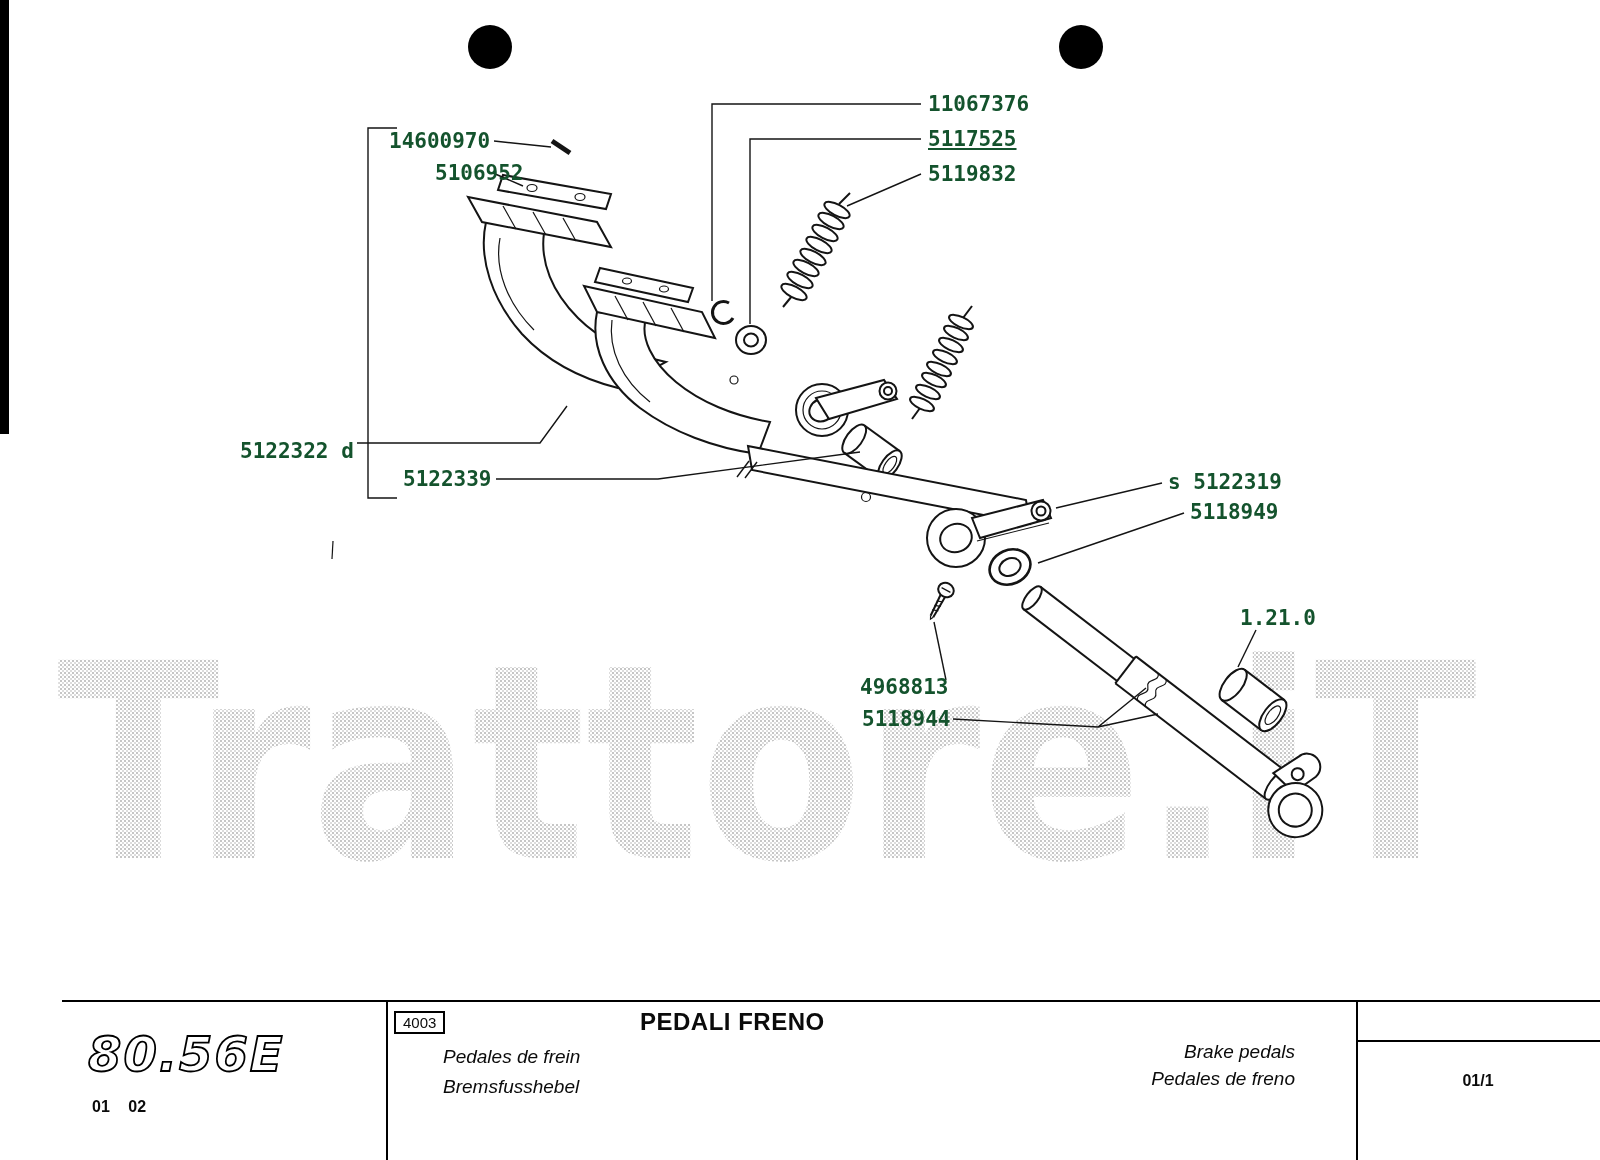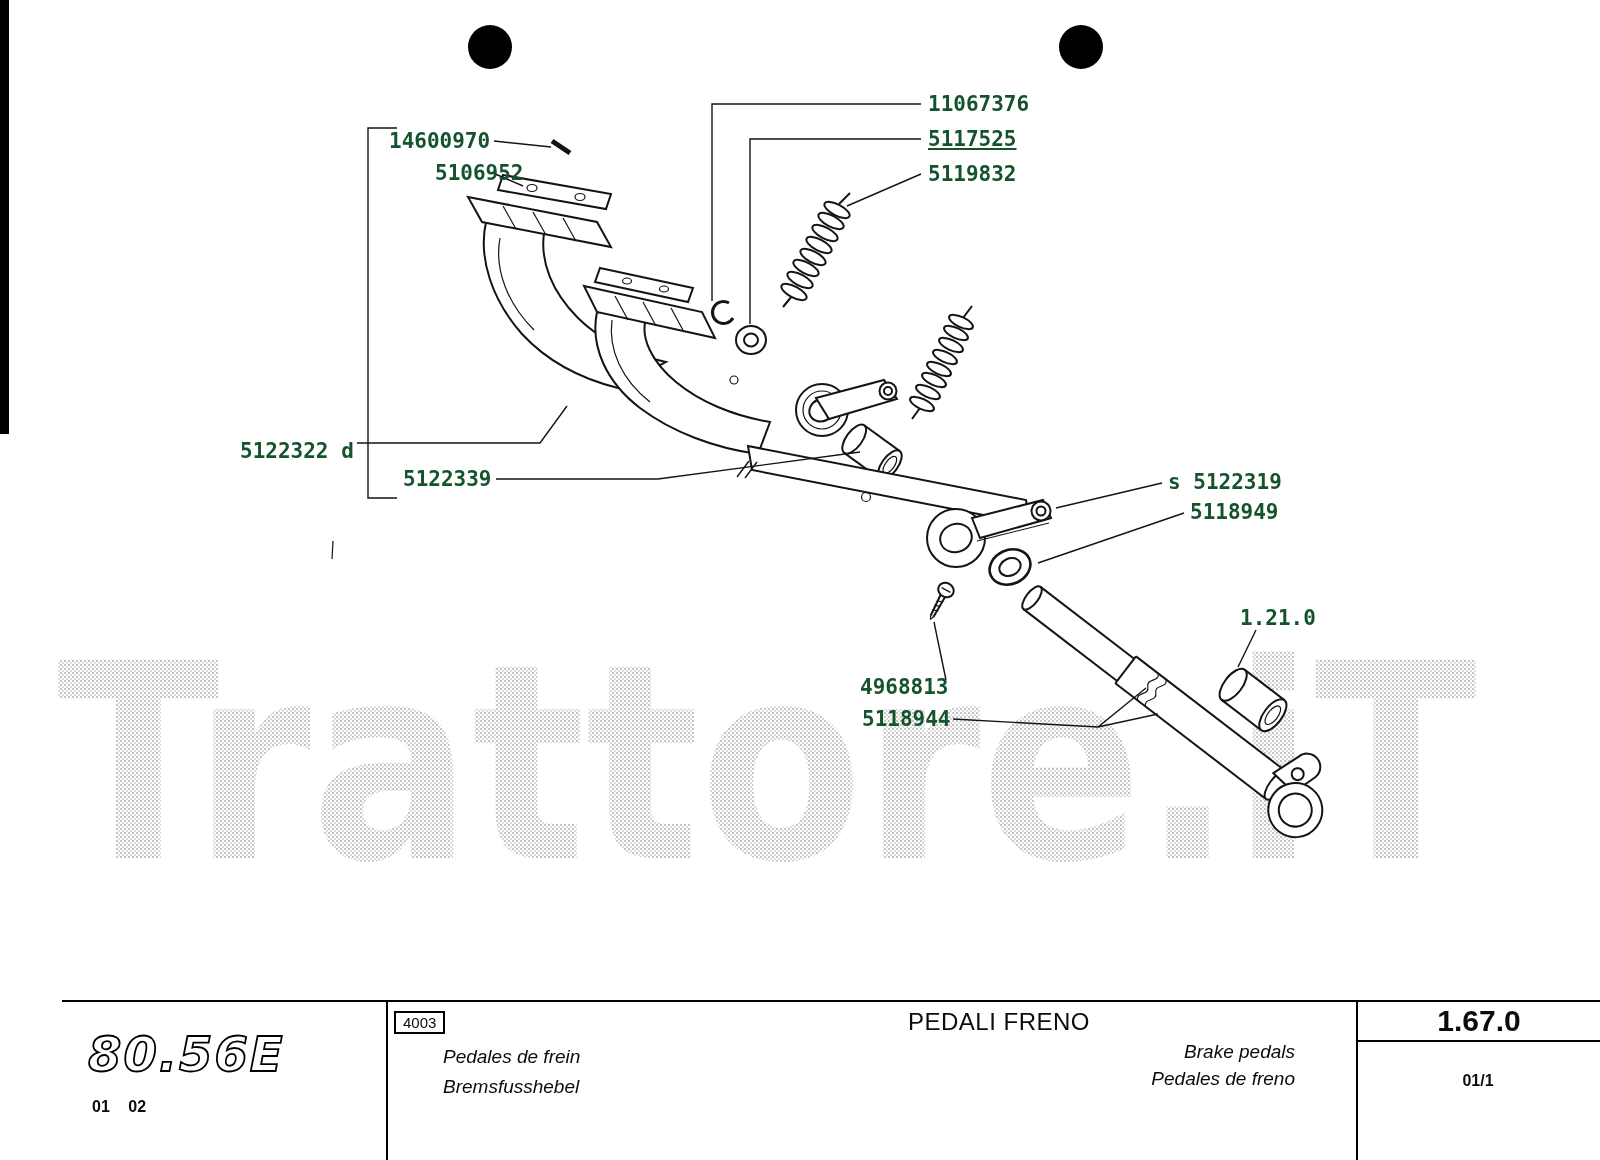--- a/index.html
+++ b/index.html
@@ -10,22 +10,22 @@
   svg .ln{stroke:#141414;stroke-width:2;fill:none;}
   svg .part{fill:#ffffff;stroke:#141414;stroke-width:2;}
   svg .thin{stroke:#141414;stroke-width:1.2;fill:none;}
   svg .lead{stroke:#141414;stroke-width:1.4;fill:none;}
   svg .fillw{fill:#ffffff;stroke:none;}
   
   .f-topline{position:absolute;left:62px;right:0;top:1000px;border-top:2px solid #000;}
   .f-vline1{position:absolute;left:386px;top:1000px;bottom:0;width:2px;background:#000;}
   .f-vline2{position:absolute;left:1356px;top:1000px;bottom:0;width:2px;background:#000;}
   .f-secline{position:absolute;left:1358px;width:242px;top:1040px;border-top:2px solid #000;}
-  .f-title{position:absolute;left:640px;width:450px;top:1008px;text-align:right;
-           font-size:24px;font-weight:normal;letter-spacing:.5px;}
+  .f-title{position:absolute;left:640px;width:450px;top:1008px;text-align:left;
+           font-size:24px;font-weight:bold;letter-spacing:.5px;}
   .f-codebox{position:absolute;left:394px;top:1011px;border:2px solid #000;
              font-size:15px;padding:1px 7px;}
   .f-it{font-style:italic;font-size:19px;position:absolute;}
   .f-section{position:absolute;left:1358px;width:242px;top:1004px;text-align:center;
              font-size:30px;font-weight:bold;}
   .f-sheet{position:absolute;left:1356px;width:244px;top:1072px;text-align:center;
            font-size:16px;font-weight:bold;}
   .f-pages{position:absolute;left:92px;top:1098px;font-size:16px;font-weight:bold;word-spacing:14px;}
   .logo-svg{position:absolute;left:84px;top:1026px;}
 </style>
@@ -223,16 +223,15 @@
     <text x="4" y="45" font-size="48" font-style="italic" font-weight="bold" font-family="'DejaVu Sans', sans-serif" fill="none" stroke="#000" stroke-width="1.8" letter-spacing="2">80.56E</text>
   </svg>
   <div class="f-pages">01 02</div>
 
   <div class="f-codebox">4003</div>
   <div class="f-title">PEDALI FRENO</div>
   <div class="f-it" style="left:443px;top:1046px;">Pedales de frein</div>
   <div class="f-it" style="left:443px;top:1076px;">Bremsfusshebel</div>
   <div class="f-it" style="left:1095px;width:200px;text-align:right;top:1041px;">Brake pedals</div>
   <div class="f-it" style="left:1095px;width:200px;text-align:right;top:1068px;">Pedales de freno</div>
-  <div class="f-section">1.67.0</div>
   <div class="f-sheet">01/1</div>
 
 </div>
 
 </body></html>

